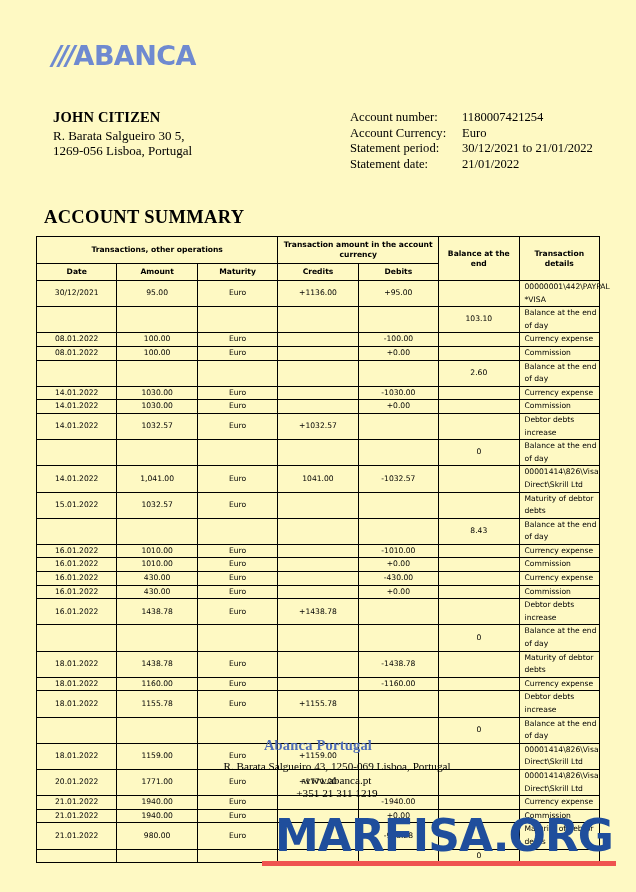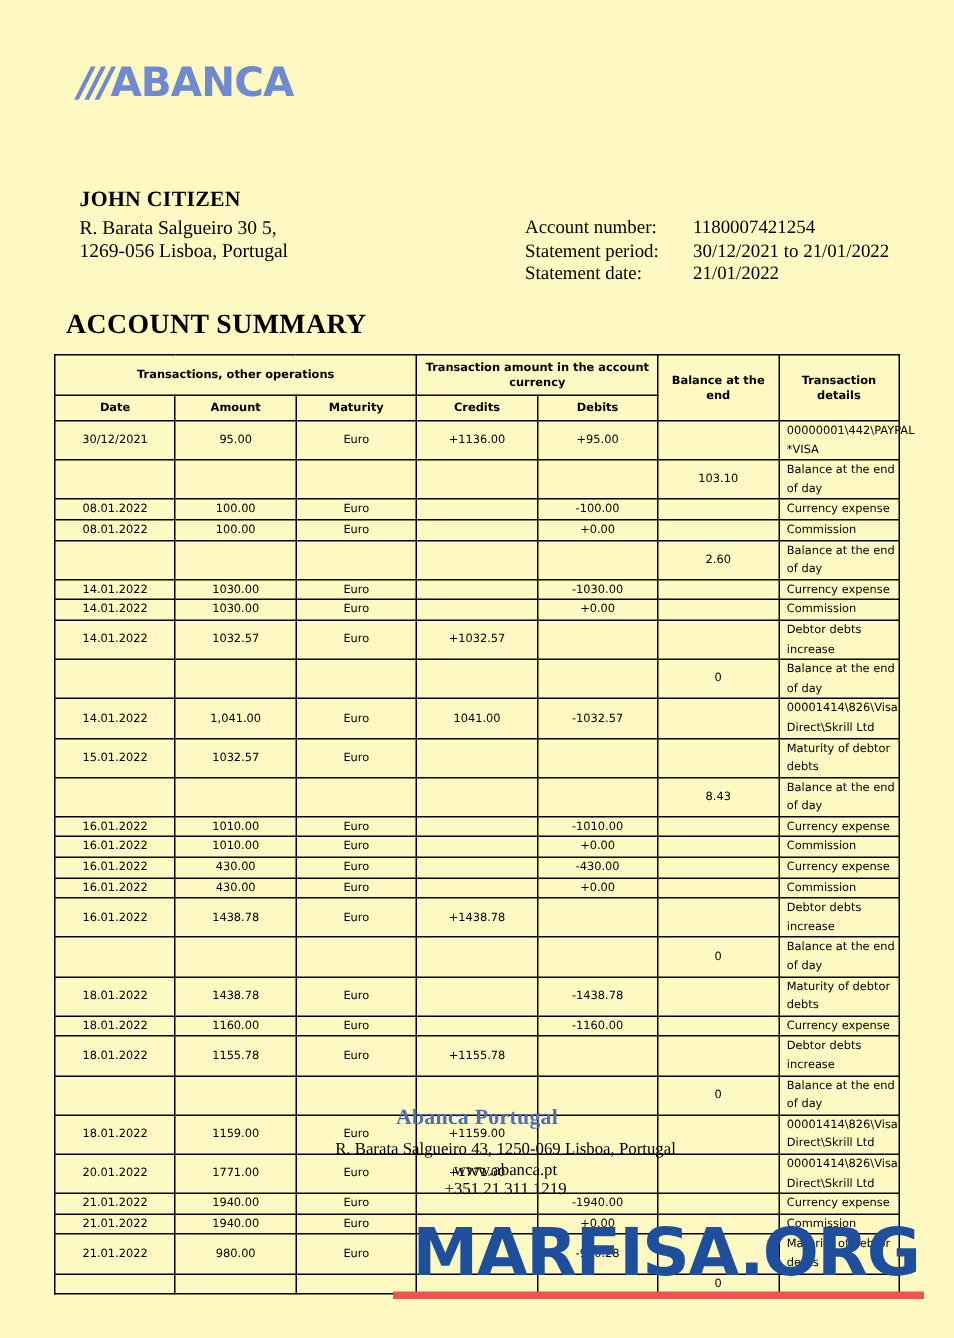--- a/index.html
+++ b/index.html
@@ -41,34 +41,32 @@
     position: absolute;
     left: 53px;
     top: 110px;
     line-height: 15.5px;
   }
   .customer .cust-name {
     font-weight: bold;
     font-size: 14.5px;
     letter-spacing: 0.2px;
     margin-bottom: 2px;
-    margin-top: 16px;
   }
   .customer .cust-line {
     font-size: 13px;
   }
 
   
   .meta {
     position: absolute;
     left: 350px;
     top: 110px;
     font-size: 12.6px;
     line-height: 15.6px;
-    margin-top: 34px;
   }
   .meta-row { display: flex; }
   .meta-label { width: 112px; flex: none; }
   .meta-value { }
 
   
   .section-title {
     position: absolute;
     left: 44px;
     top: 207px;
@@ -174,20 +172,24 @@
   <div class="customer">
     <div class="cust-name">JOHN CITIZEN</div>
     <div class="cust-line">R. Barata Salgueiro 30 5,</div>
     <div class="cust-line">1269-056 Lisboa, Portugal</div>
   </div>
 
   <div class="meta" id="meta-block">
       <div class="meta-row">
         <div class="meta-label">Account number:</div>
         <div class="meta-value">1180007421254</div>
+      </div>
+      <div class="meta-row">
+        <div class="meta-label">Account Currency:</div>
+        <div class="meta-value">Euro</div>
       </div>
       <div class="meta-row">
         <div class="meta-label">Statement period:</div>
         <div class="meta-value">30/12/2021 to 21/01/2022</div>
       </div>
       <div class="meta-row">
         <div class="meta-label">Statement date:</div>
         <div class="meta-value">21/01/2022</div>
       </div>
     </div>

